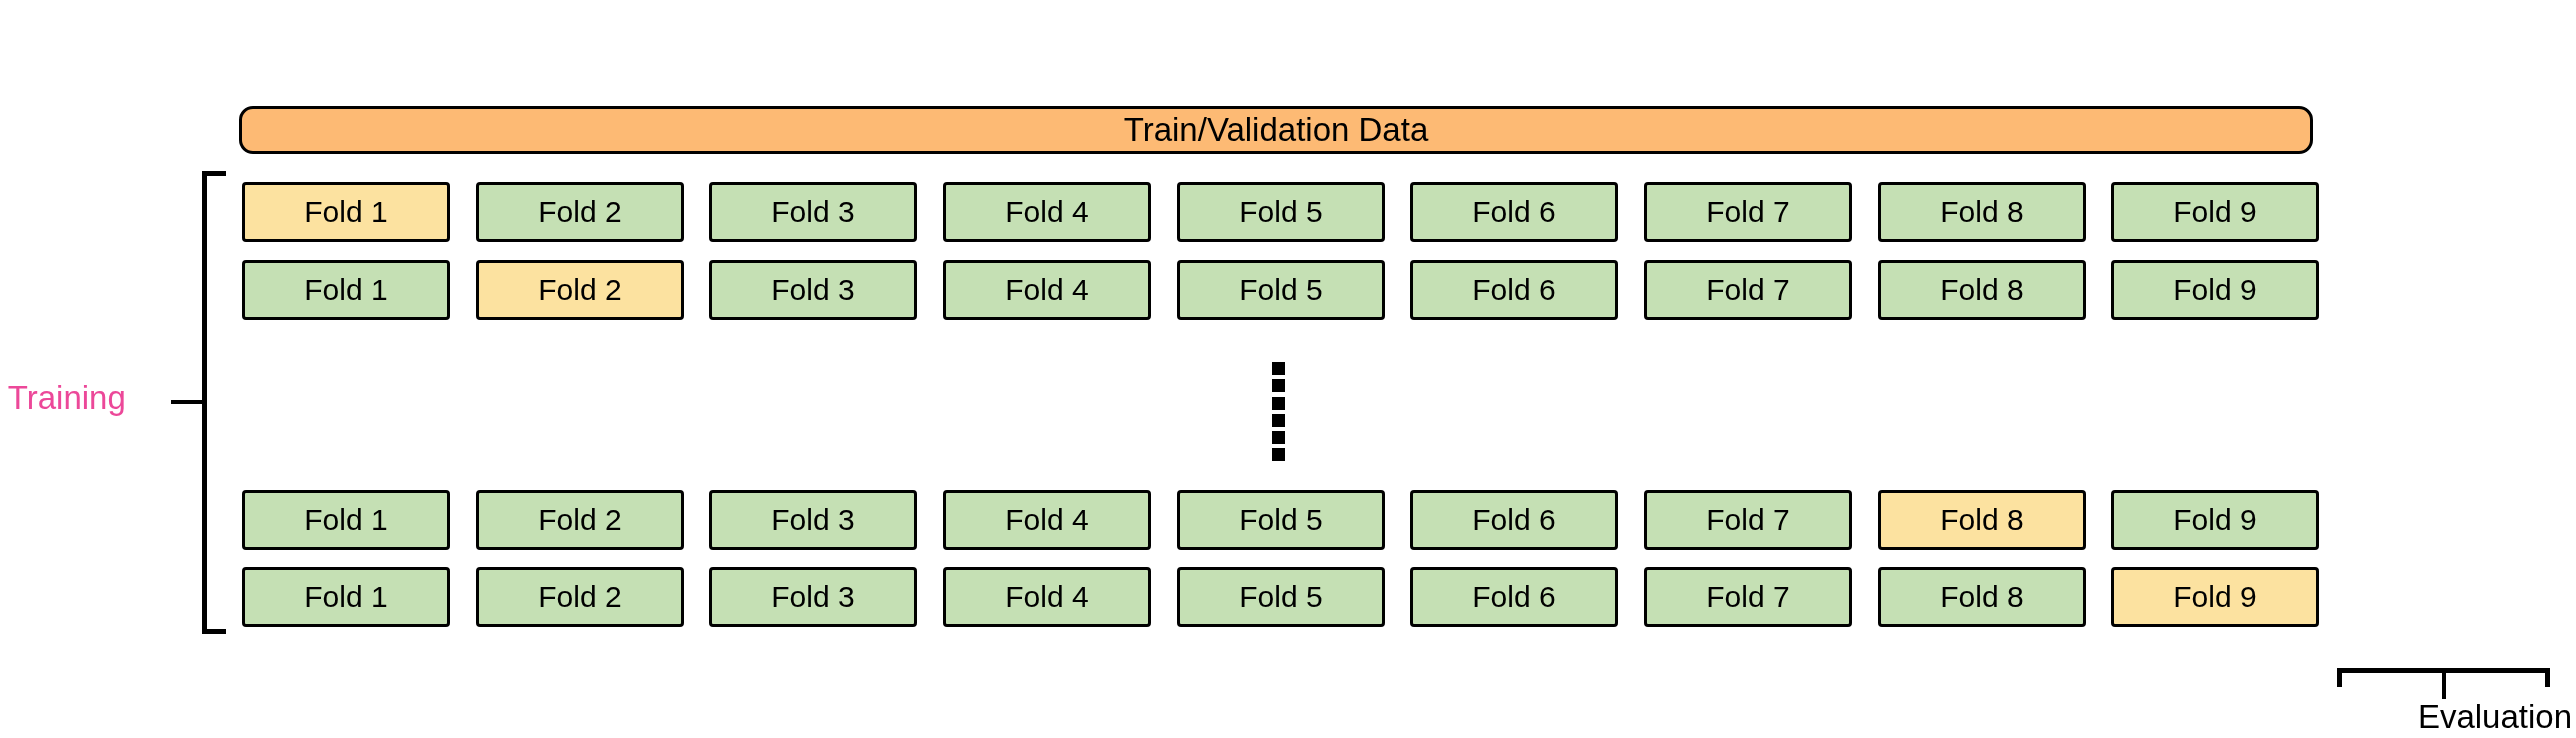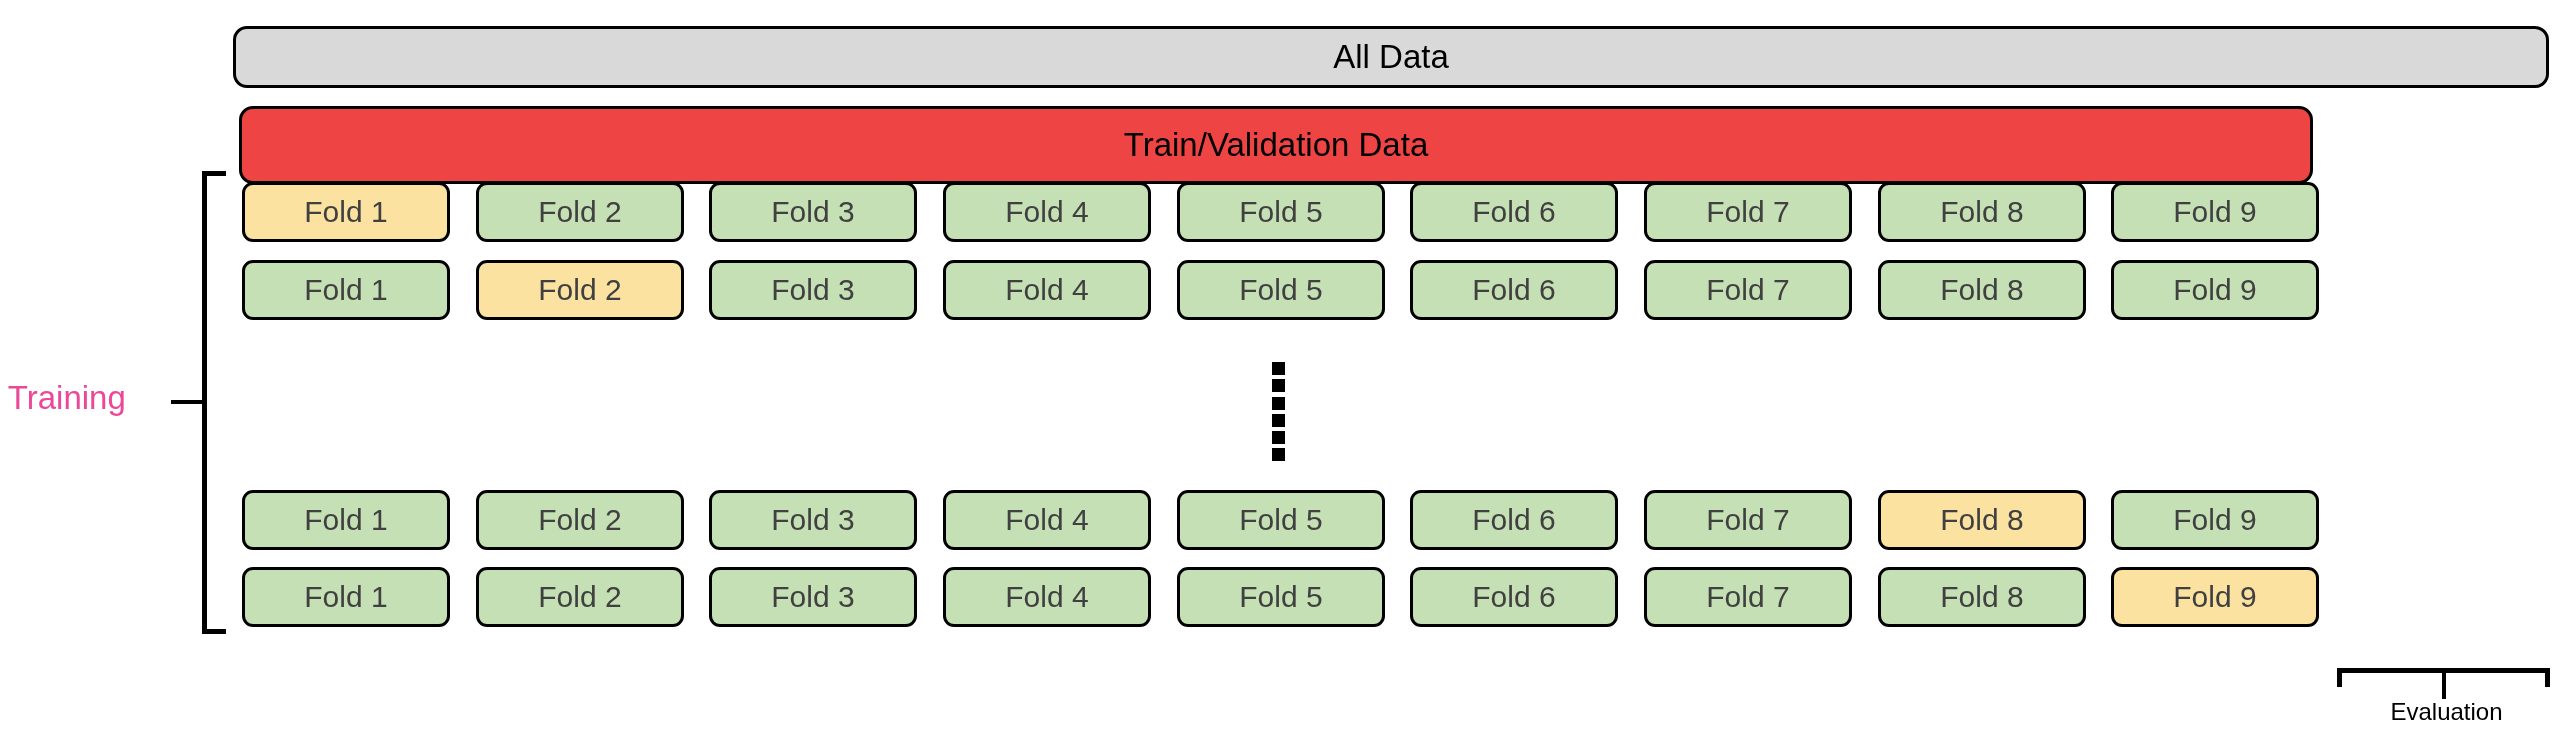--- a/index.html
+++ b/index.html
@@ -40,22 +40,22 @@
     top: 26px;
     width: 2316px;
     height: 62px;
     background: #d9d9d9;
     font-size: 33px;
   }
   #train-val-bar {
     left: 239px;
     top: 106px;
     width: 2074px;
-    height: 78px;
-    background: #ef4444;
+    height: 48px;
+    background: #fdba74;
     font-size: 33px;
   }
 
   
   #test-fold-box {
     left: 2341px;
     top: 100px;
     width: 208px;
     height: 547px;
     background: #bdd7ee;
@@ -69,26 +69,26 @@
     left: 242px;
     height: 60px;
   }
   .fold-box {
     position: absolute;
     top: 0;
     width: 208px;
     height: 60px;
     box-sizing: border-box;
     border: 3.9px solid #000000;
-    border-radius: 11px;
+    border-radius: 4px;
     display: flex;
     align-items: center;
     justify-content: center;
     font-size: 30px;
-    color: #404040;
+    color: #000000;
     background: #c5e0b4;
   }
   .fold-box.highlight {
     background: #fce2a0;
   }
 
   
   #vertical-ellipsis {
     position: absolute;
     left: 1272px;
@@ -179,31 +179,30 @@
     top: 668px;
     width: 3.9px;
     height: 31px;
     background: #000000;
   }
   #evaluation-label {
     position: absolute;
     left: 2321px;
     top: 698px;
     width: 251px;
-    text-align: center;
-    font-size: 24px;
+    text-align: right;
+    font-size: 33px;
     color: #000000;
   }
 </style>
 </head>
 <body>
 
 <div id="canvas">
 
-  <div class="bar" id="all-data-bar">All Data</div>
 
   <div class="bar" id="train-val-bar">Train/Validation Data</div>
 
 
   <div id="fold-grid">
       <div class="fold-row" style="top: 182px;">
         <div class="fold-box highlight" style="left: 0px;">Fold 1</div>
         <div class="fold-box" style="left: 234px;">Fold 2</div>
         <div class="fold-box" style="left: 467px;">Fold 3</div>
         <div class="fold-box" style="left: 701px;">Fold 4</div>

